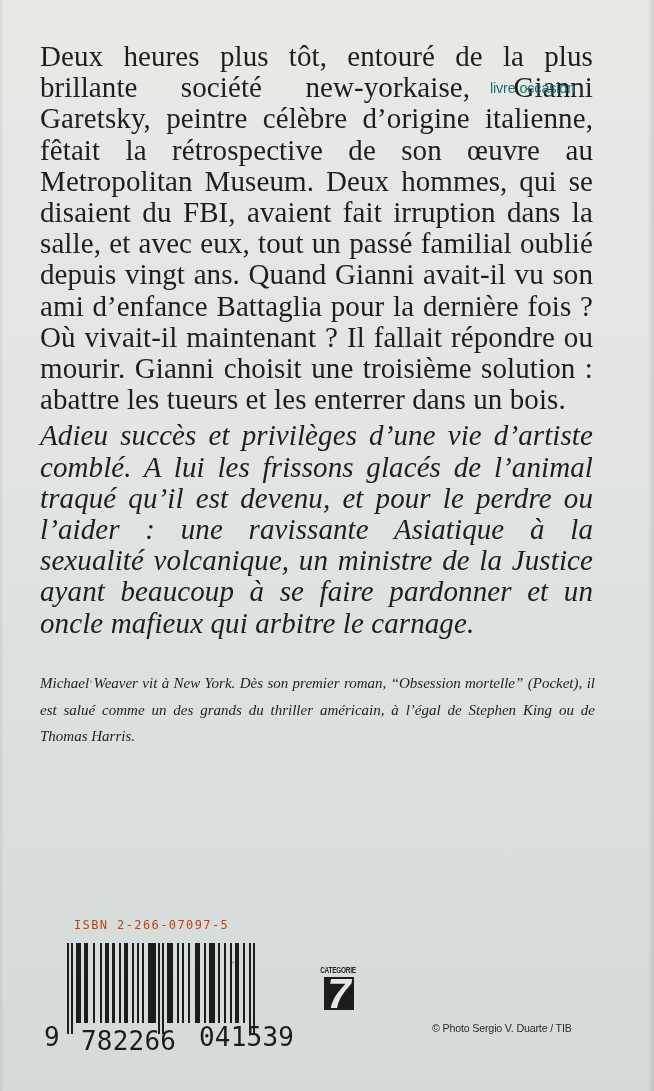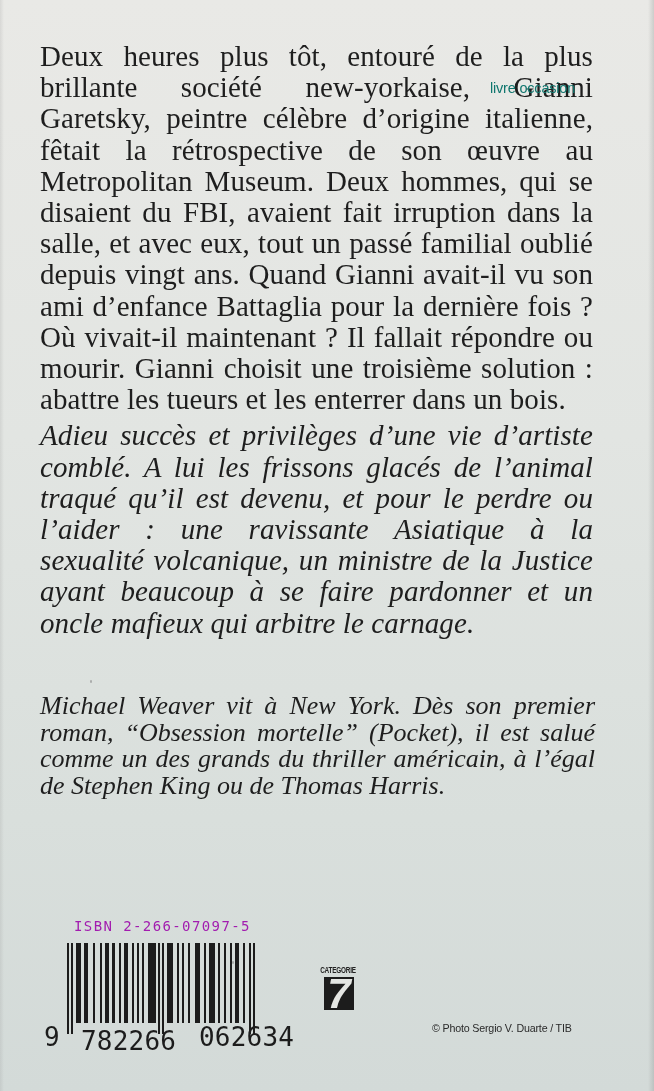--- a/index.html
+++ b/index.html
@@ -54,35 +54,35 @@
       top: 80px;
       font-family: "Liberation Sans", sans-serif;
       font-size: 14.5px;
       color: #0f766e;
       letter-spacing: -0.2px;
       white-space: nowrap;
     }
     .author-bio {
       position: absolute;
       left: 40px;
-      top: 693px;
+      top: 670px;
       width: 555px;
       font-style: italic;
-      font-size: 26px;
+      font-size: 15px;
       line-height: 26.5px;
       text-align: justify;
     }
     .isbn-label {
       position: absolute;
       left: 74px;
       top: 918px;
       font-family: "DejaVu Sans Mono", "Liberation Mono", monospace;
-      font-size: 14px;
+      font-size: 12px;
       letter-spacing: 1.4px;
-      color: #a21caf;
+      color: #c2410c;
       white-space: nowrap;
     }
     .barcode {
       position: absolute;
       left: 67px;
       top: 943px;
       width: 190px;
       height: 91px;
     }
     .barcode-digits {
@@ -229,21 +229,21 @@
     <rect x="176" y="0" width="2" height="80"></rect>
 
     <rect x="182" y="0" width="2" height="91"></rect>
     <rect x="186" y="0" width="2" height="91"></rect>
   </g>
 </svg>
 
 <div class="barcode-digits">
   <span class="first">9</span>
   <span class="left">782266</span>
-  <span class="right">062634</span>
+  <span class="right">041539</span>
 </div>
 
 <div class="category">
   <div class="category-label">CATEGORIE</div>
   <div class="category-box">
     <div class="category-number">7</div>
   </div>
 </div>
 
 <div class="photo-credit">© Photo Sergio V. Duarte / TIB</div>

